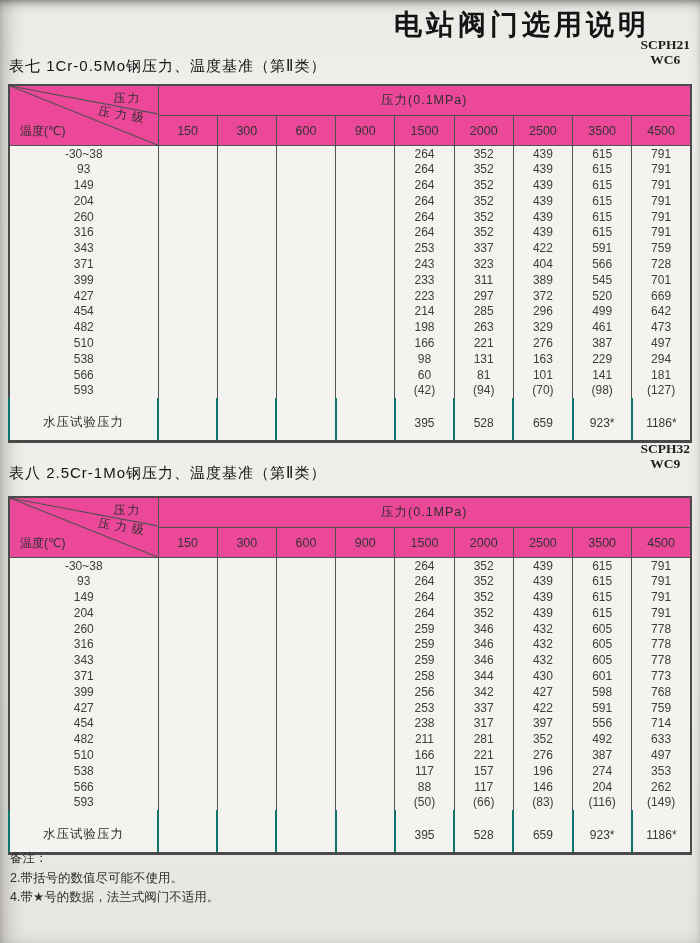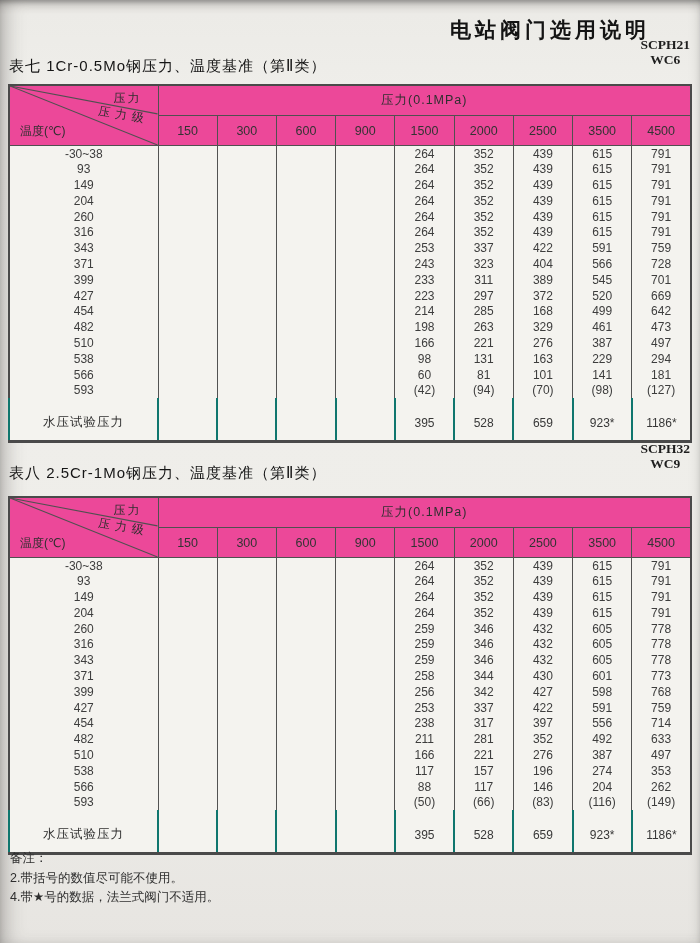--- a/index.html
+++ b/index.html
@@ -6,22 +6,22 @@
   .page{
     position:relative;
     width:700px;height:943px;
     background:linear-gradient(180deg,#d8d6d2 0,#ecebe7 14px,#f0efeb 120px,#eeede9 700px,#e7e5e1 943px);
     box-shadow:inset 14px 0 22px -12px rgba(60,58,55,.45), inset 0 5px 7px -4px rgba(40,40,40,.5), inset -6px 0 14px -8px rgba(60,58,55,.25);
     font-family:"Liberation Sans","DejaVu Sans",sans-serif;
     color:#2c2c2c;
     overflow:hidden;
   }
   .doc-title{
-    position:absolute;top:16px;right:50px;
-    font-size:21px;font-weight:bold;letter-spacing:4px;color:#141414;
+    position:absolute;top:6px;right:50px;
+    font-size:28px;font-weight:bold;letter-spacing:4px;color:#141414;
     font-family:"Liberation Sans",sans-serif;
   }
   .code-block{
     position:absolute;right:10px;text-align:center;
     font-family:Liberation Serif, serif;
     font-size:13.5px;line-height:15px;color:#1e1e1e;font-weight:600;
   }
   .code-7{top:37px;}
   .code-8{top:441px;}
   .tbl-title{
@@ -246,21 +246,21 @@
             <td class="val-cell">669</td>
           </tr>
           <tr>
             <td class="temp-cell">454</td>
             <td class="val-cell"></td>
             <td class="val-cell"></td>
             <td class="val-cell"></td>
             <td class="val-cell"></td>
             <td class="val-cell">214</td>
             <td class="val-cell">285</td>
-            <td class="val-cell">168</td>
+            <td class="val-cell">296</td>
             <td class="val-cell">499</td>
             <td class="val-cell">642</td>
           </tr>
           <tr>
             <td class="temp-cell">482</td>
             <td class="val-cell"></td>
             <td class="val-cell"></td>
             <td class="val-cell"></td>
             <td class="val-cell"></td>
             <td class="val-cell">198</td>

